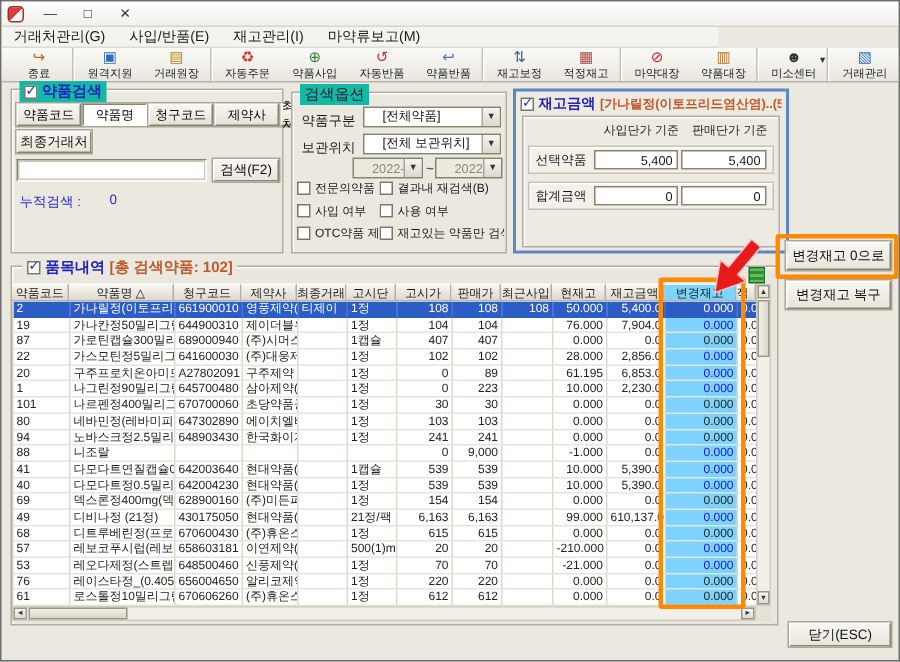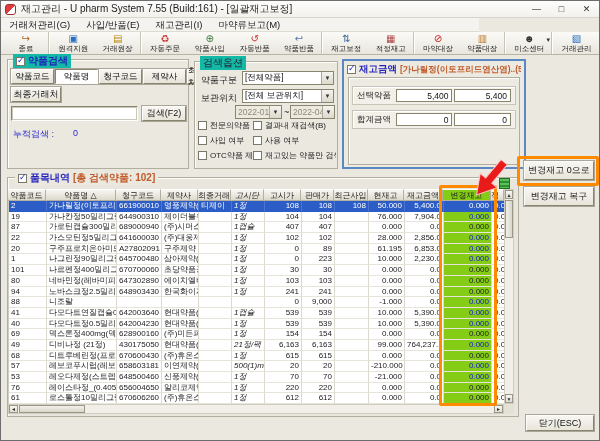--- a/index.html
+++ b/index.html
@@ -22,21 +22,21 @@
   .tb-label{font-size:7.5px;line-height:9px;color:#1a1a1a;white-space:nowrap;text-align:center;}
   .tb-extra{position:absolute;right:1px;top:4px;font-size:7px;color:#333;}
   
   .grp{position:absolute;border:1px solid #b1ae9f;box-shadow:inset 1px 1px 0 #fdfdfb;background:#ebe8e0;}
   .grp-title{position:absolute;font-size:10px;font-weight:bold;color:#2222bb;background:#14b8a6;padding:0 3px;display:flex;align-items:center;gap:3px;white-space:nowrap;}
   .cb{width:9px;height:9px;border:1px solid #7a776b;background:#fff;display:inline-block;position:relative;flex:none;}
   .cb.on::after{content:"✓";position:absolute;left:0px;top:-3px;font-size:9px;color:#2233cc;}
   .btn3d{position:absolute;background:linear-gradient(#f7f6f1,#e8e5da);border:1px solid;border-color:#fdfdfb #88856f #88856f #fdfdfb;box-shadow:0 0 0 1px #aaa79a;font-size:9px;color:#111;display:flex;align-items:center;justify-content:center;white-space:nowrap;}
   .sunken{background:#fff;border:1px solid;border-color:#88856f #fdfdfb #fdfdfb #88856f;box-shadow:0 0 0 1px #c9c6ba inset;}
   .combo{position:absolute;height:14px;background:#fff;border:1px solid #88856f;display:flex;align-items:center;font-size:8.5px;color:#111;}
-  .combo .cv{flex:1;padding:0 2px;white-space:nowrap;overflow:hidden;}
+  .combo .cv{flex:1;padding:0 12px;white-space:nowrap;overflow:hidden;}
   .combo .ca{width:12px;height:100%;background:linear-gradient(#f4f3ee,#dcd9cd);border-left:1px solid #aaa79a;font-size:6px;display:flex;align-items:center;justify-content:center;color:#333;}
   .combo.dis{background:#eceadف;}
   .combo.dis{background:#eceade;color:#8d8a7c;}
   .combo.dis .cv{color:#8d8a7c;}
   .lb{position:absolute;font-size:9px;color:#1a1a1a;white-space:nowrap;}
   
   .tab-btn{position:absolute;height:15px;width:43px;top:68px;background:linear-gradient(#f7f6f1,#e6e3d8);border:1px solid;border-color:#fdfdfb #88856f #88856f #fdfdfb;box-shadow:0 0 0 1px #aaa79a;font-size:8.5px;display:flex;align-items:center;justify-content:center;}
   .tab-btn.active{background:#fff;border-color:#88856f #fdfdfb #fdfdfb #88856f;}
   .search-input{position:absolute;left:10px;top:105px;width:127px;height:15px;font-size:9px;padding:0 2px;outline:none;}
   .accum{position:absolute;left:12px;top:127px;font-size:9px;color:#2a2ad0;}
@@ -60,22 +60,22 @@
   .tbl-title .t1{color:#2222bb;}
   .tbl-title .t2{color:#c05a2a;}
   .excel-icon{position:absolute;left:498px;top:177px;width:11px;height:11px;border:1px solid #1f6f1f;background:repeating-linear-gradient(#5cbf5c 0 2px,#2f8f2f 2px 4px);z-index:5;}
   .t-head{position:absolute;left:7px;top:188px;width:496px;height:12px;display:flex;}
   .th{background:linear-gradient(#f7f6f1,#ddd9cd);border-right:1px solid #b3b0a2;border-bottom:1px solid #b3b0a2;border-top:1px solid #fff;font-size:8px;color:#1a1a1a;text-align:center;line-height:11px;white-space:nowrap;overflow:hidden;flex:none;}
   .t-body{position:absolute;left:7px;top:200px;width:496px;height:203px;background:#fff;overflow:hidden;border-left:1px solid #cfccc0;}
   .t-row{display:flex;height:10.7px;background:#fff;}
   .tc{flex:none;font-size:8px;line-height:10.5px;border-right:1px solid #dcd9cf;border-bottom:1px solid #e7e5db;white-space:nowrap;overflow:hidden;padding:0 2px;color:#222;}
   .num{text-align:right;}
   .c-code{width:38px;}.c-name{width:70px;}.c-claim{width:45px;}.c-maker{width:37px;}.c-trade{width:33px;}
-  .c-unit{width:33px;font-style:italic;}.c-notice{width:37px;}.c-sale{width:33px;}.c-recent{width:34px;}.c-stock{width:36px;}
-  .c-amount{width:39px;}.c-change{width:48px;background:#84cc16;}.c-opt{width:13px;text-align:left;}
+  .c-unit{width:33px;}.c-notice{width:37px;}.c-sale{width:33px;}.c-recent{width:34px;}.c-stock{width:36px;}
+  .c-amount{width:39px;}.c-change{width:48px;background:#7dd3fc;}.c-opt{width:13px;text-align:left;}
   .t-row.bl .c-change{color:#1414dd;}
   .t-row.sel .tc{background:#2c5cc5;color:#fff;border-right-color:#4a74d0;border-bottom-color:#2c5cc5;}
   
   .vscroll{position:absolute;left:503px;top:188px;width:10px;height:215px;background:#f1efe8;border:1px solid #cfccc0;}
   .vscroll .arr{position:absolute;left:0;width:8px;height:9px;background:linear-gradient(#f7f6f1,#e0ddd2);border:1px solid #9a9789;font-size:5px;display:flex;align-items:center;justify-content:center;color:#333;}
   .vscroll .thumb{position:absolute;left:0;top:10px;width:8px;height:38px;background:linear-gradient(90deg,#f2f0e9,#d9d6ca);border:1px solid #9a9789;}
   .hscroll{position:absolute;left:7px;top:403px;width:496px;height:10px;background:#f1efe8;border:1px solid #cfccc0;}
   .hscroll .arr{position:absolute;top:0;width:9px;height:8px;background:linear-gradient(#f7f6f1,#e0ddd2);border:1px solid #9a9789;font-size:5px;display:flex;align-items:center;justify-content:center;color:#333;}
   .hscroll .thumb{position:absolute;left:10px;top:0;width:66px;height:8px;background:linear-gradient(#f2f0e9,#d9d6ca);border:1px solid #9a9789;}
   .corner{position:absolute;left:503px;top:403px;width:10px;height:10px;background:#e4e1d7;}
@@ -85,21 +85,20 @@
   .hl-btn{left:516px;top:155px;width:82px;height:30px;}
   .red-arrow{position:absolute;left:472px;top:156px;width:34px;height:44px;transform:rotate(40deg);z-index:61;pointer-events:none;}
 </style>
 </head>
 <body>
 
 <div class="window">
 
   <div class="titlebar">
     <div class="appicon"></div>
-    <div class="title-text">재고관리 - U pharm System 7.55 (Build:161) - [일괄재고보정]</div>
     <div class="win-btns">
       <div class="win-btn">—</div>
       <div class="win-btn">□</div>
       <div class="win-btn">✕</div>
     </div>
   </div>
 
   <div class="menubar">
 
       <div class="menu-item"><span>거래처관리(G)</span></div>
@@ -283,20 +282,24 @@
       </label>
     </div>
 
   <div class="stock-panel">
     <div class="sp-title">
       <span class="cb on"></span>
       <span>재고금액</span>
       <span class="sp-ref">[가나릴정(이토프리드염산염)..(50.</span>
     </div>
     <div class="sp-inner">
+      <div class="sp-head">
+        <span>사입단가 기준</span>
+        <span>판매단가 기준</span>
+      </div>
       <div>
 
           <div class="sa-row">
             <span class="sa-label">선택약품</span>
             <span class="sa-field">5,400</span>
             <span class="sa-field">5,400</span>
           </div>
 
           <div class="sa-row">
             <span class="sa-label">합계금액</span>
@@ -548,21 +551,21 @@
         <span class="tc c-code">49</span>
         <span class="tc c-name">디비나정 (21정)</span>
         <span class="tc c-claim">430175050</span>
         <span class="tc c-maker">현대약품(주</span>
         <span class="tc c-trade"></span>
         <span class="tc c-unit">21정/팩</span>
         <span class="tc c-notice num">6,163</span>
         <span class="tc c-sale num">6,163</span>
         <span class="tc c-recent num"></span>
         <span class="tc c-stock num">99.000</span>
-        <span class="tc c-amount num">764,237.1</span>
+        <span class="tc c-amount num">610,137.0</span>
         <span class="tc c-change num">0.000</span>
         <span class="tc c-opt">0.0</span>
       </div>
 
       <div class="t-row">
         <span class="tc c-code">68</span>
         <span class="tc c-name">디트루베린정(프로피베</span>
         <span class="tc c-claim">670600430</span>
         <span class="tc c-maker">(주)휴온스</span>
         <span class="tc c-trade"></span>

